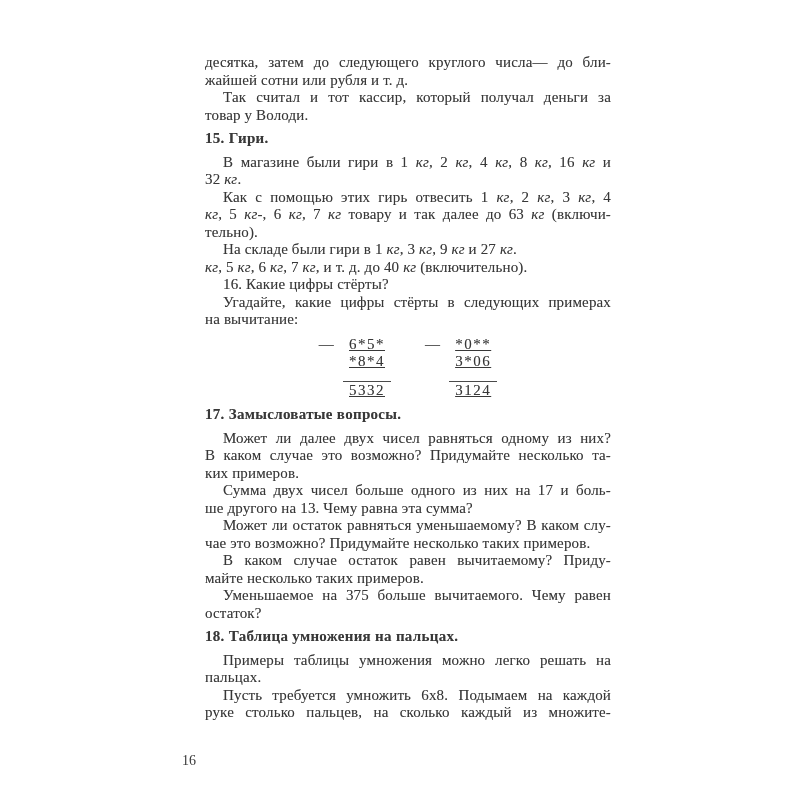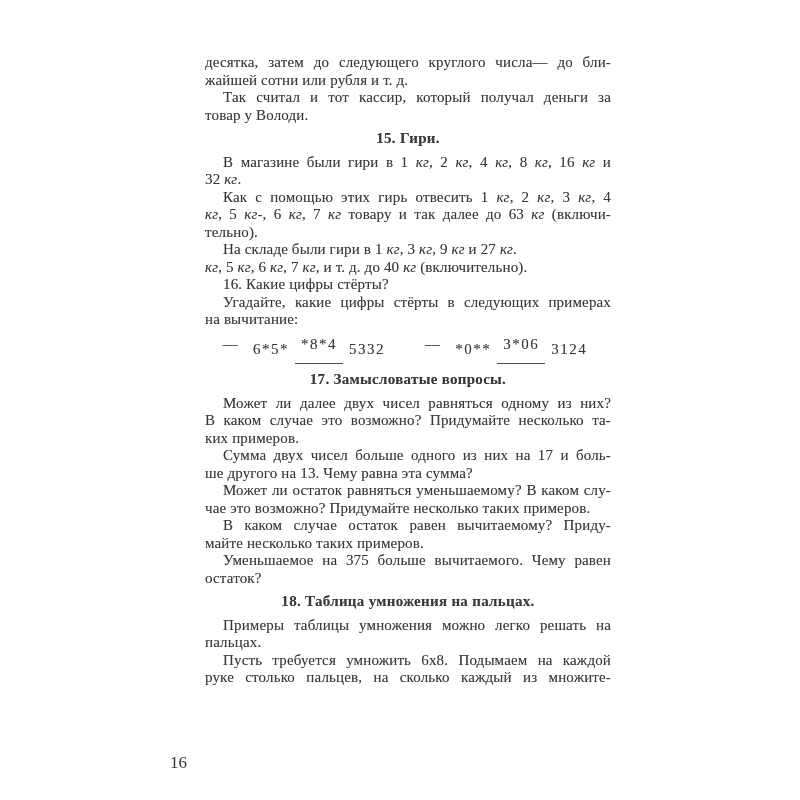--- a/index.html
+++ b/index.html
@@ -12,28 +12,28 @@
   }
   .page { position: relative; width: 800px; height: 800px; background: #ffffff; }
   .column {
     position: absolute; left: 205px; top: 54px; width: 406px;
     font-size: 15px; line-height: 17.5px; letter-spacing: 0.15px;
     text-shadow: 0 0 0.4px rgba(40,40,40,0.35);
   }
   .line { min-height: 17.5px; }
   .jf { text-align: justify; text-align-last: justify; }
   .ind { text-indent: 18px; }
-  .heading { font-weight: bold; text-align: center; margin: 6px 0; letter-spacing: 0.3px; }
+  .heading { font-weight: bold; text-align: left; margin: 6px 0; letter-spacing: 0.3px; }
   .examples { display: flex; justify-content: center; gap: 34px; margin: 7px 0; }
   .ex { display: flex; align-items: flex-start; gap: 9px; }
-  .ex-stack { display: flex; flex-direction: row; align-items: center; }
+  .ex-stack { display: flex; flex-direction: column; align-items: center; text-decoration: underline; }
   .ex-num { letter-spacing: 1.5px; padding: 0 6px; line-height: 17.5px; }
   .ex-sub { border-bottom: 1.4px solid #4a4a4a; padding-bottom: 10px; }
   .ex-minus { line-height: 17.5px; }
-  .footer { position: absolute; left: 170px; top: 753px; font-size: 17px; text-align: center; }
+  .footer { position: absolute; left: 182px; top: 753px; font-size: 14px; text-align: center; }
   i { }
 </style>
 </head>
 <body>
 
 <div class="page">
   <div class="column">
 
     <div class="line jf">десятка, затем до следующего круглого числа— до бли-</div>
     <div class="line">жайшей сотни или рубля и т. д.</div>

